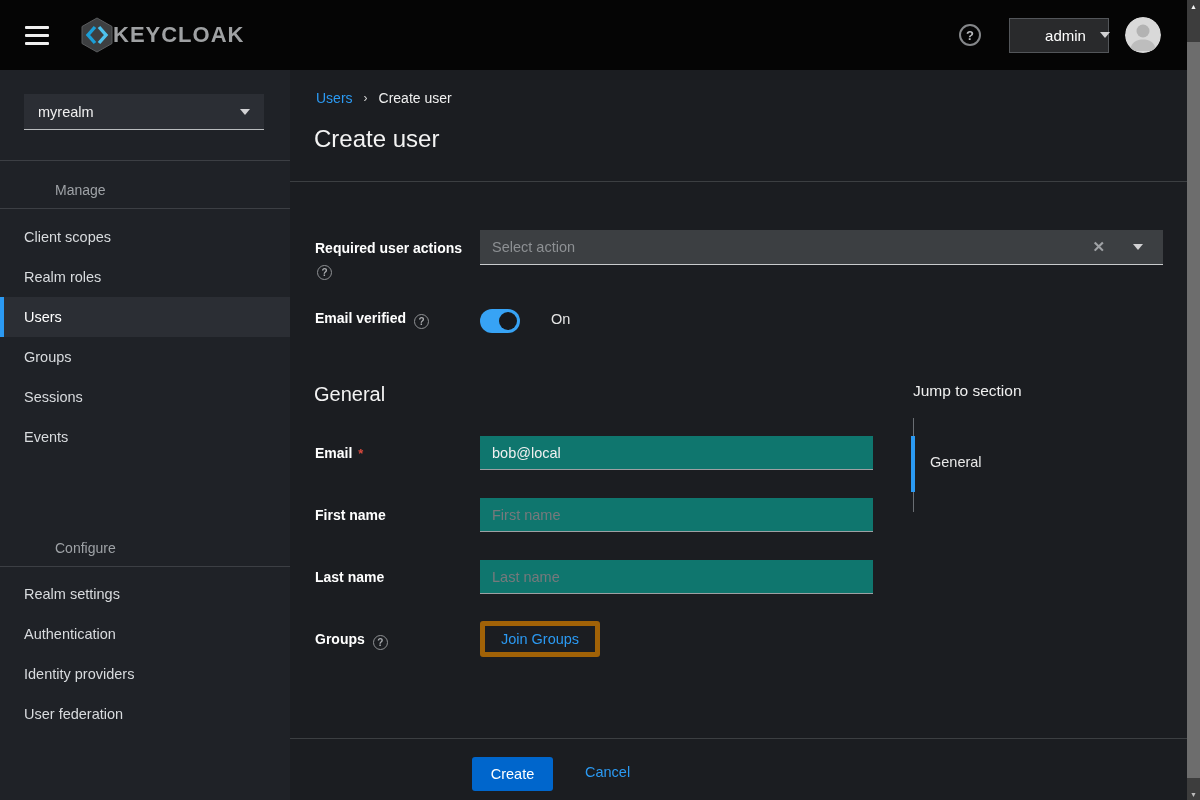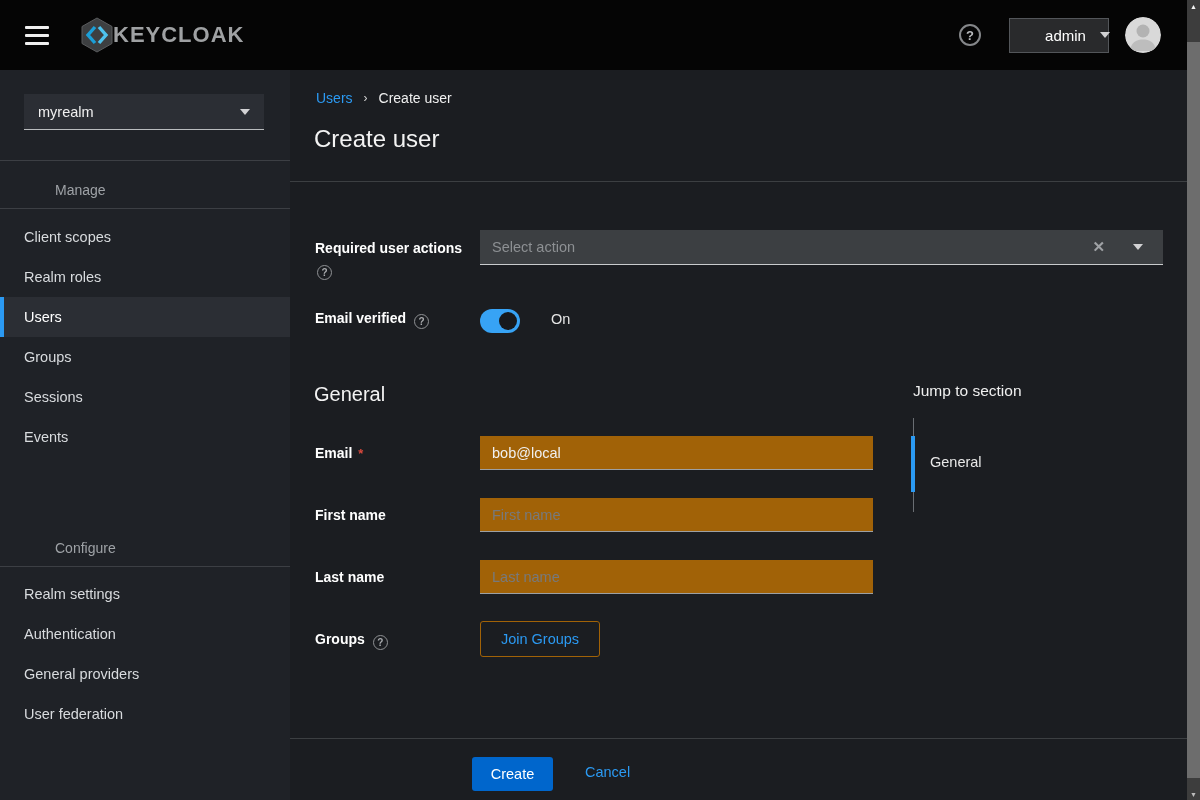--- a/index.html
+++ b/index.html
@@ -91,30 +91,30 @@
 
   .section-heading { position:absolute; top:313px; left:24px; font-size:20px; font-weight:400; color:#f3f3f3; }
 
   .jump-label { position:absolute; top:312px; left:623px; font-size:15.5px; color:#f0f0f0; }
   .jump-rail { position:absolute; top:348px; left:623px; width:1px; height:94px; background:#6a6e73; }
   .jump-current-bar { position:absolute; top:366px; left:621px; width:4px; height:56px; background:#2b9af3; }
   .jump-item { position:absolute; top:384px; left:640px; font-size:14.5px; color:#e8e8e8; cursor:pointer; }
 
   .text-input {
     position:absolute; left:190px; width:393px; height:34px;
-    background:#a16207; border:none; border-bottom:1px solid #9da0a3;
+    background:#0f766e; border:none; border-bottom:1px solid #9da0a3;
     color:#f0f0f0; font-size:14.5px; padding:0 12px; outline:none;
     font-family:"Liberation Sans", sans-serif;
   }
   .text-input::placeholder { color:#77797c; opacity:1; }
   .req-star { color:#d9493d; margin-left:6px; font-size:13px; }
 
   .join-btn {
     position:absolute; top:551px; left:190px; width:120px; height:36px;
-    background:transparent; border:1px solid #a16207; border-radius:3px;
+    background:transparent; border:5px solid #a16207; border-radius:3px;
     color:#2b9af3; font-size:14.5px; cursor:pointer;
     font-family:"Liberation Sans", sans-serif;
   }
 
   .footer-divider { position:absolute; top:668px; left:0; right:0; height:1px; background:#3c3f42; }
   .create-btn {
     position:absolute; top:687px; left:182px; width:81px; height:34px;
     background:#0066cc; border:none; border-radius:3px; color:#fff; font-size:14.5px; cursor:pointer;
     font-family:"Liberation Sans", sans-serif;
   }
@@ -192,21 +192,21 @@
   <div class="side-divider" style="top:496px;"></div>
 
   <div class="nav-list" style="top:504px;">
     <div class="nav-item">
         <span>Realm settings</span>
       </div>
     <div class="nav-item">
         <span>Authentication</span>
       </div>
     <div class="nav-item">
-        <span>General providers</span>
+        <span>Identity providers</span>
       </div>
     <div class="nav-item">
         <span>User federation</span>
       </div>
   </div>
 </div>
 
 <div class="main">
 
   <div class="breadcrumb">

